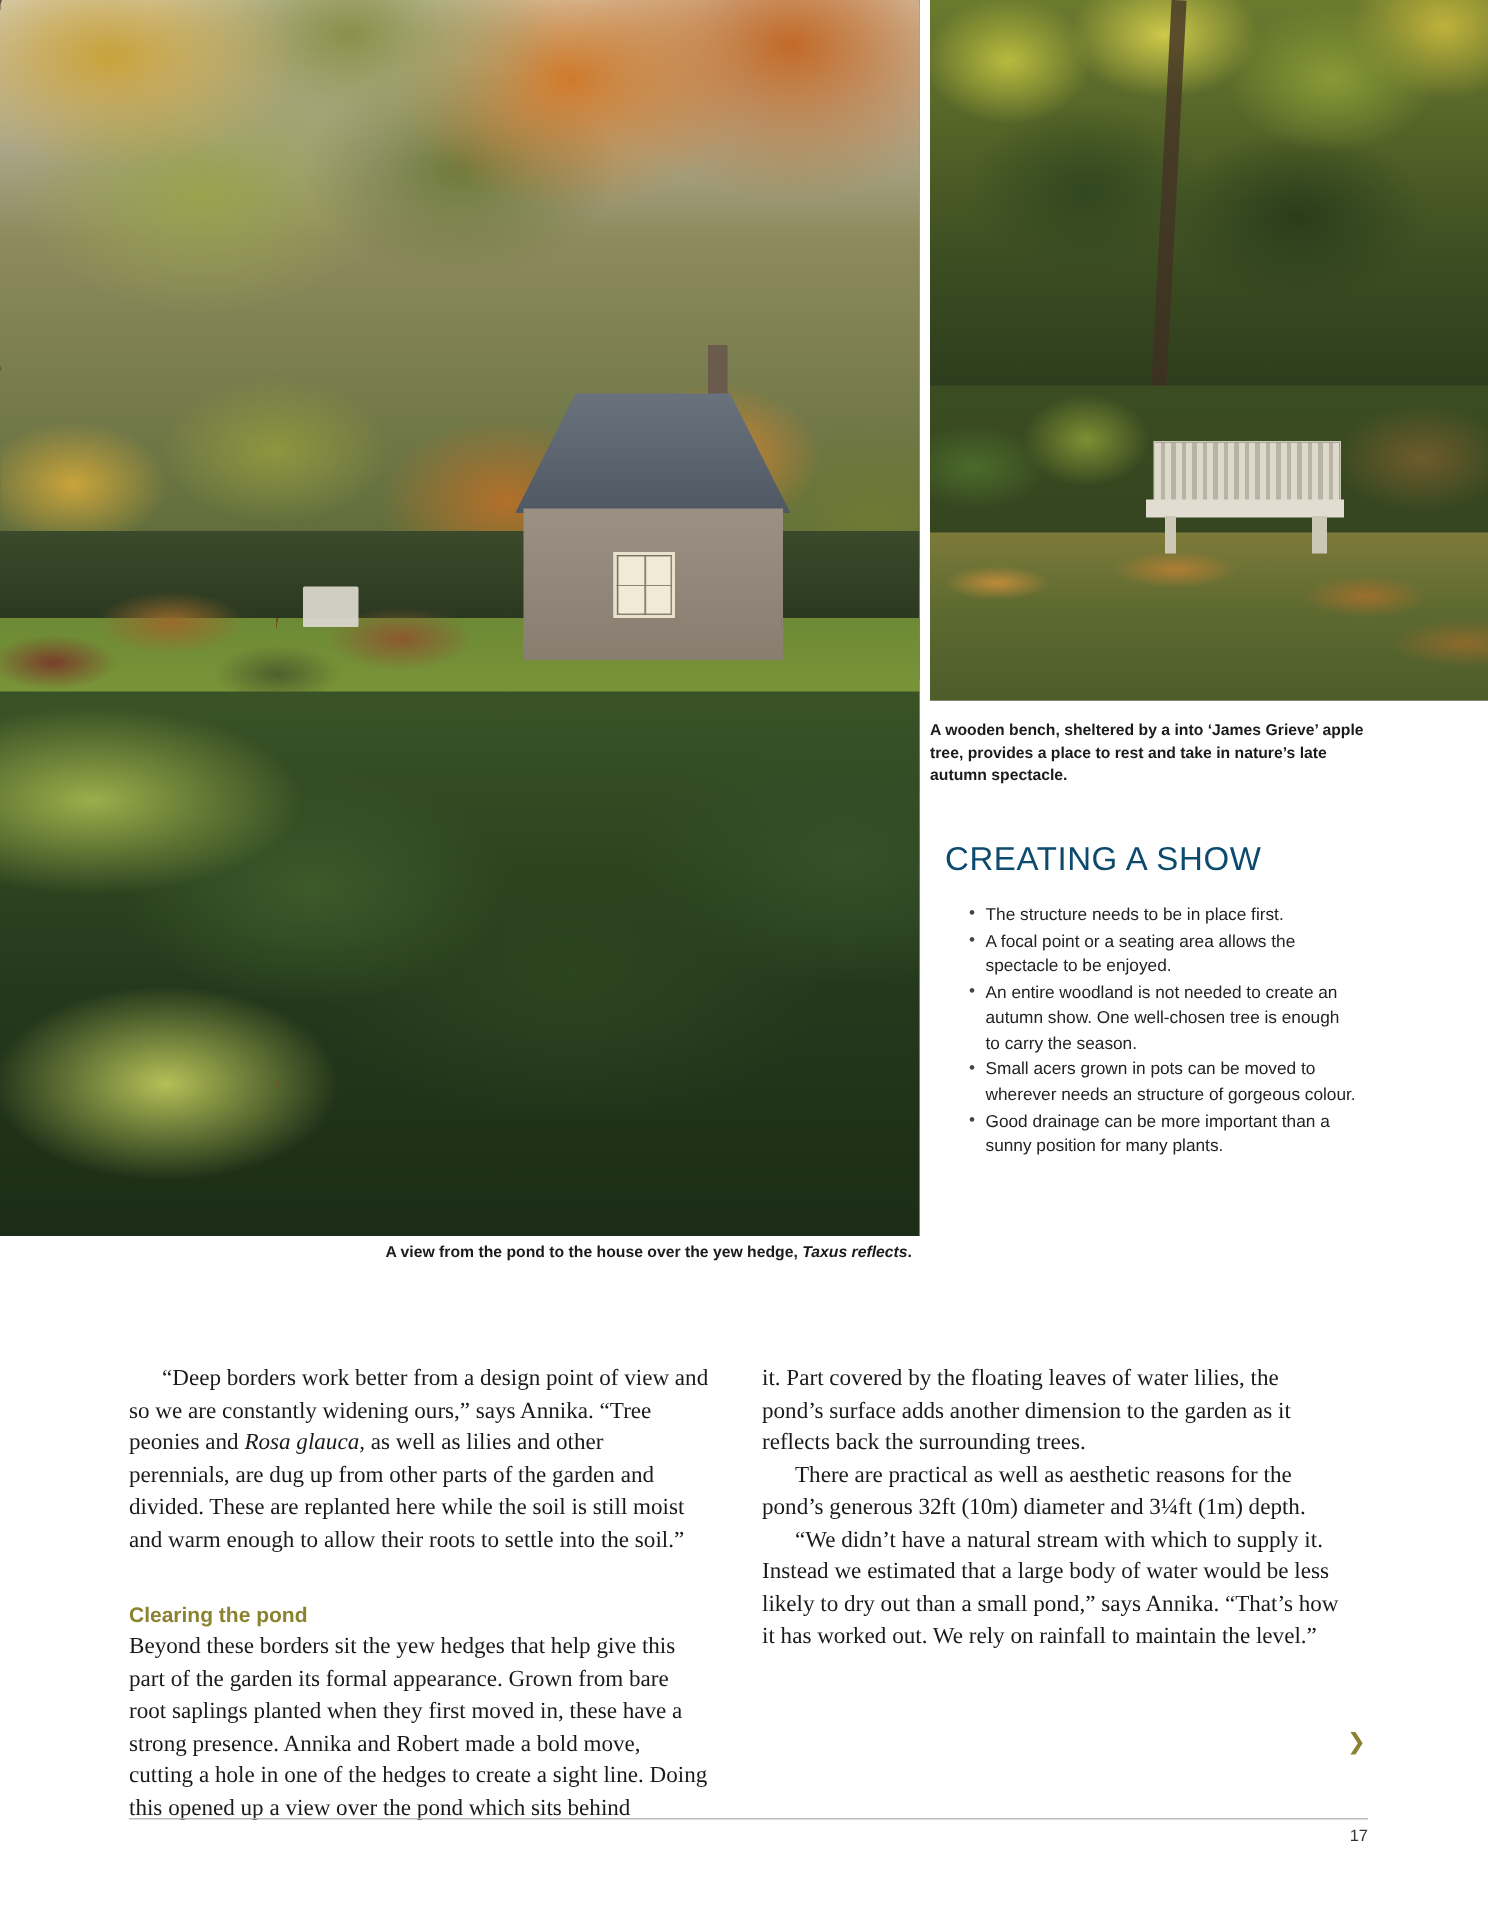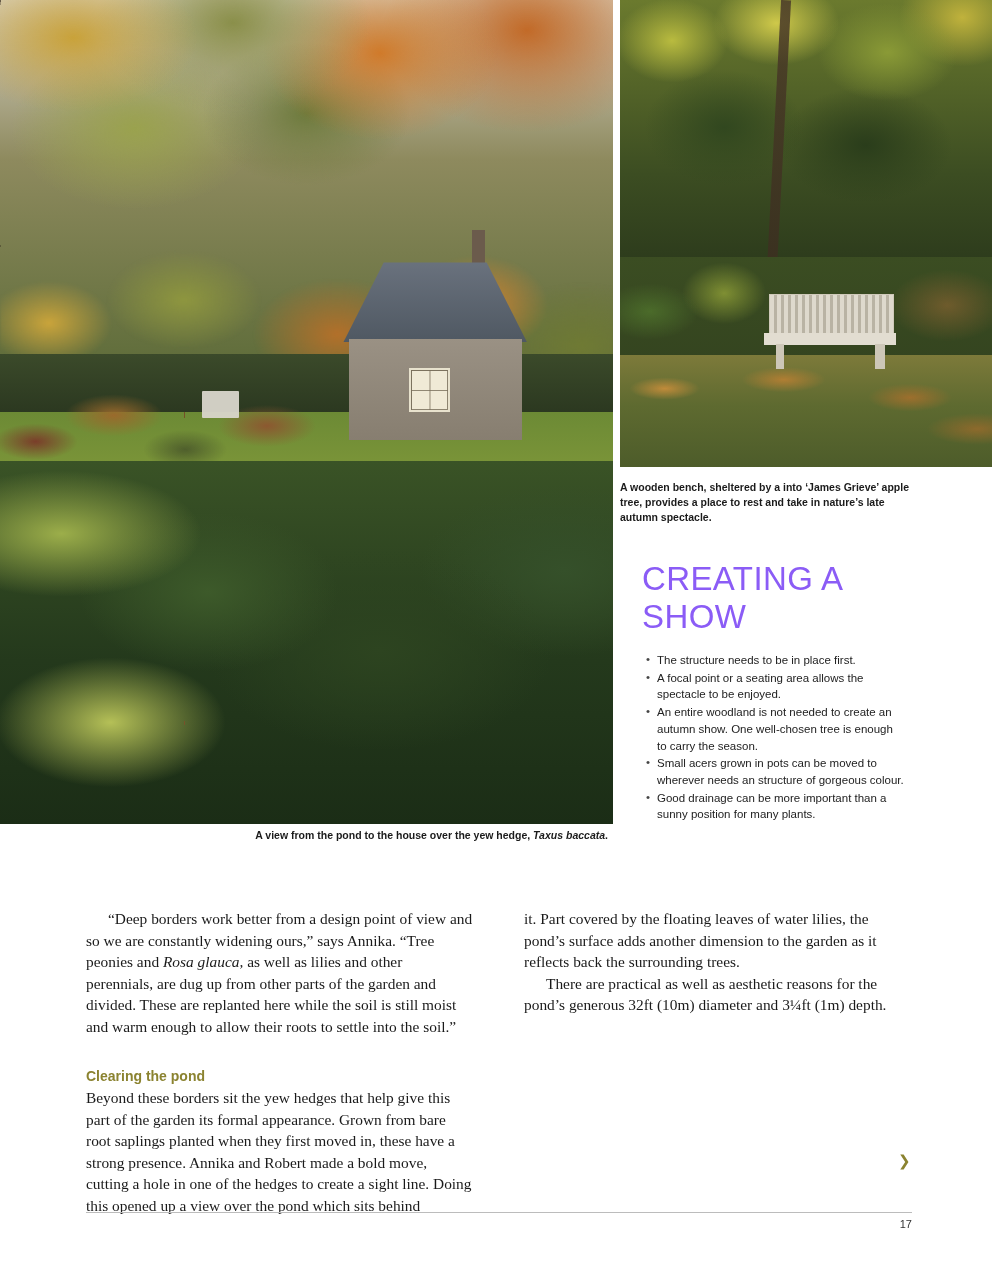--- a/index.html
+++ b/index.html
@@ -207,24 +207,24 @@
   
   #sidebar-box {
     position: absolute;
     left: 630px;
     top: 560px;
     width: 290px;
   }
   #sidebar-title {
     font-family: "Liberation Sans", sans-serif;
     font-weight: normal;
-    font-size: 33px;
+    font-size: 22px;
     letter-spacing: .4px;
-    color: #8b5cf6;
-    margin: 0 0 10px 12px;
+    color: #0c4a6e;
+    margin: 0 0 10px 0;
   }
   #sidebar-list {
     list-style: none;
     margin: 16px;
     padding: 0;
     font-family: "Liberation Sans", sans-serif;
     font-size: 11.5px;
     line-height: 16.7px;
     color: #222;
   }
@@ -241,21 +241,21 @@
     color: #444;
   }
 
   
   #body-columns {
     position: absolute;
     left: 86px;
     top: 908px;
     width: 826px;
     display: flex;
-    gap: 51px;
+    gap: 35px;
   }
   .col { width: 387px; }
   .col p {
     margin: 0;
     font-size: 15.4px;
     line-height: 21.5px;
     text-align: left;
   }
   .col p.indent { text-indent: 22px; }
   .col h3 {
@@ -324,21 +324,21 @@
   <div class="bench">
     <div class="back"></div>
     <div class="seat"></div>
     <div class="legs"></div>
   </div>
 </div>
 
 <div class="caption" id="caption-bench">A wooden bench, sheltered by a into ‘James Grieve’ apple tree, provides a place to rest and take in nature’s late autumn spectacle.</div>
 
 <div class="caption" id="caption-main">
-  <span>A view from the pond to the house over the yew hedge, </span><i>Taxus baccata</i><span>.</span>
+  <span>A view from the pond to the house over the yew hedge, </span><i>Taxus reflects</i><span>.</span>
 </div>
 
 <div id="sidebar-box">
   <h2 id="sidebar-title">CREATING A SHOW</h2>
   <ul id="sidebar-list">
     <li>The structure needs to be in place first.</li>
     <li>A focal point or a seating area allows the spectacle to be enjoyed.</li>
     <li>An entire woodland is not needed to create an autumn show. One well-chosen tree is enough to carry the season.</li>
     <li>Small acers grown in pots can be moved to wherever needs an structure of gorgeous colour.</li>
     <li>Good drainage can be more important than a sunny position for many plants.</li>
@@ -349,19 +349,20 @@
 
   <div class="col">
     <p class="indent"><span>“Deep borders work better from a design point of view and so we are constantly widening ours,” says Annika. “Tree peonies and </span><em>Rosa glauca,</em><span> as well as lilies and other perennials, are dug up from other parts of the garden and divided. These are replanted here while the soil is still moist and warm enough to allow their roots to settle into the soil.”</span></p>
     <h3>Clearing the pond</h3>
     <p>Beyond these borders sit the yew hedges that help give this part of the garden its formal appearance. Grown from bare root saplings planted when they first moved in, these have a strong presence. Annika and Robert made a bold move, cutting a hole in one of the hedges to create a sight line. Doing this opened up a view over the pond which sits behind</p>
   </div>
 
   <div class="col">
     <p>it. Part covered by the floating leaves of water lilies, the pond’s surface adds another dimension to the garden as it reflects back the surrounding trees.</p>
     <p class="indent">There are practical as well as aesthetic reasons for the pond’s generous 32ft (10m) diameter and 3¼ft (1m) depth.</p>
+    <p class="indent">“We didn’t have a natural stream with which to supply it. Instead we estimated that a large body of water would be less likely to dry out than a small pond,” says Annika. “That’s how it has worked out. We rely on rainfall to maintain the level.”</p>
   </div>
 
 </div>
 
 <div id="continue-arrow">❯</div>
 <div id="footer-rule"></div>
 <div id="page-number">17</div>
 
 </body></html>

